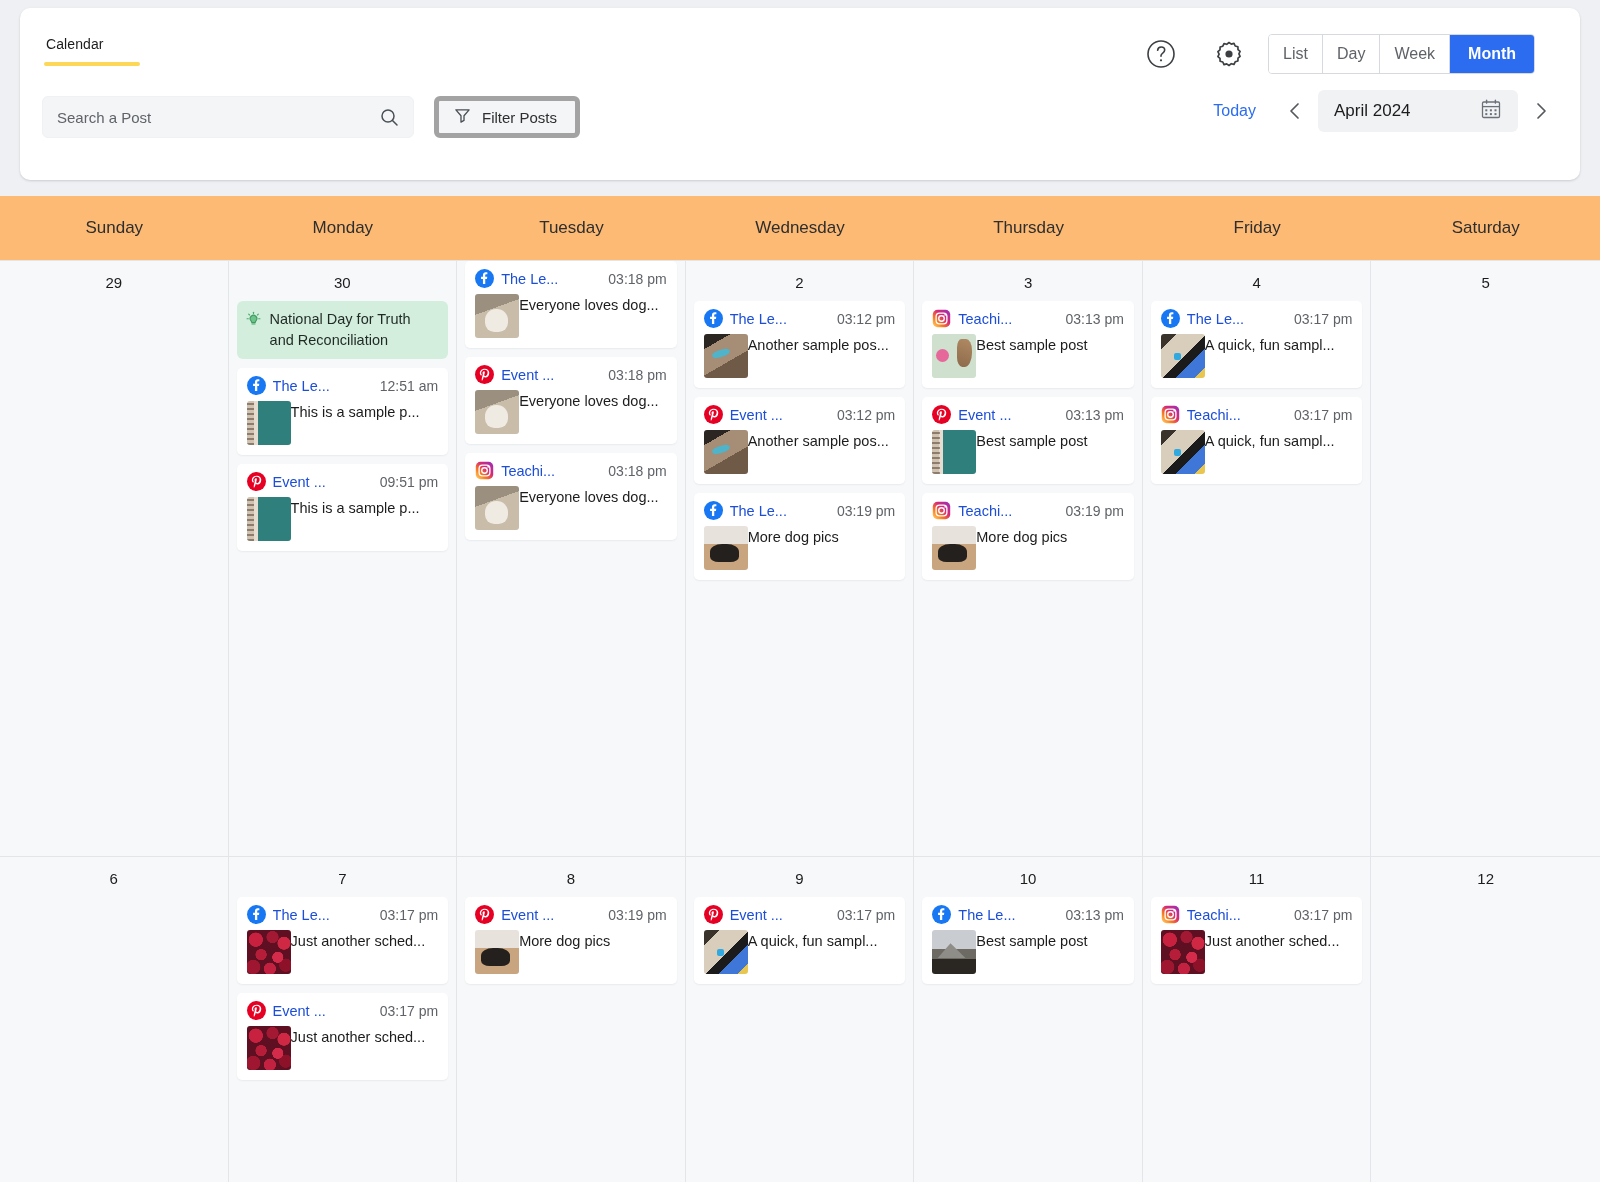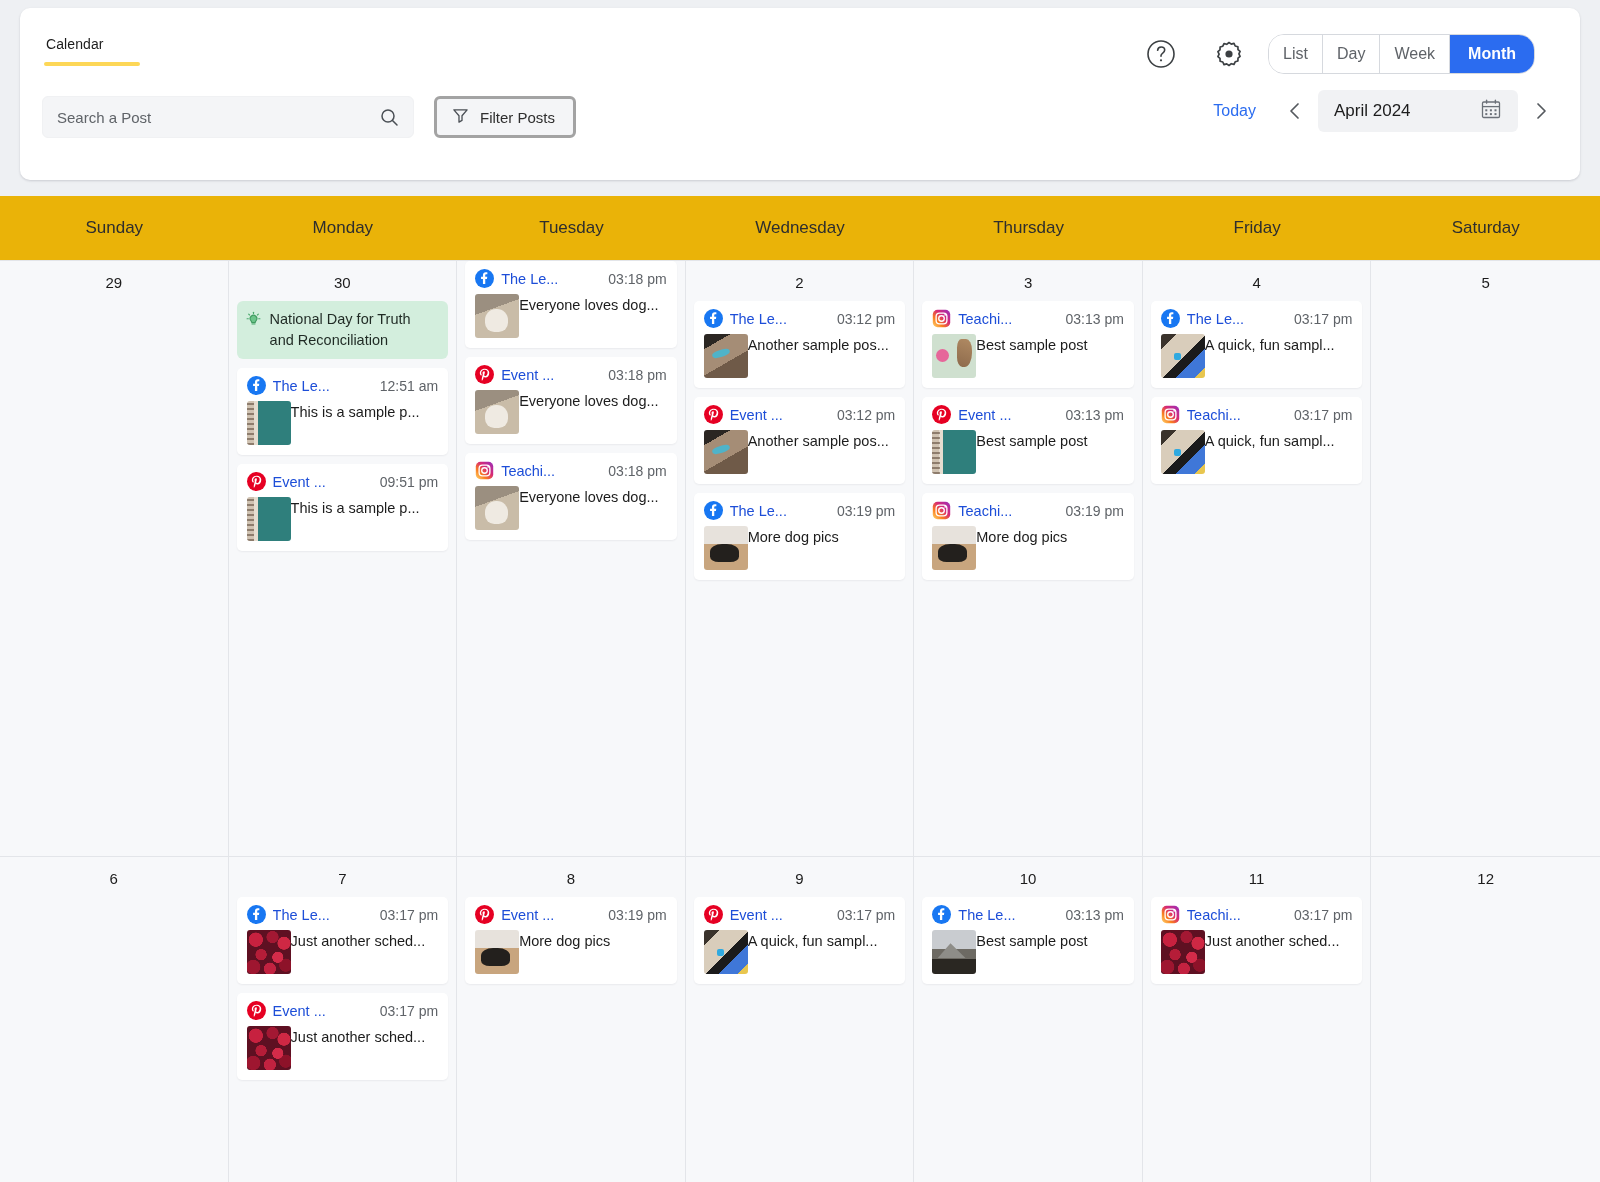--- a/index.html
+++ b/index.html
@@ -28,32 +28,32 @@
   }
   .searchbox input {
     border: 0; outline: none; background: transparent; flex: 1;
     font-size: 15px; color: #2e2e2e; font-family: "Liberation Sans", sans-serif;
   }
   .searchbox input::placeholder { color: #5f6368; }
   .icon-btn-svg { flex: 0 0 auto; display:flex; }
 
   .filterbtn {
     position: absolute; left: 414px; top: 88px; height: 42px;
-    background: #f4f5f7; border-radius: 6px; border: 3px solid #a3a3a3;
+    background: #f4f5f7; border-radius: 6px; border: 5px solid #a3a3a3;
     display: flex; align-items: center; gap: 11px; padding: 0 18px 0 15px;
     cursor: pointer;
   }
   .filterbtn .lbl { font-size: 15px; color: #2e2e2e; }
 
   .helpbtn { position: absolute; left: 1122px; top: 27px; width: 38px; height: 38px; cursor:pointer;}
   .gearbtn { position: absolute; left: 1190px; top: 27px; width: 38px; height: 38px; cursor:pointer;}
 
   .viewtoggle {
     position: absolute; left: 1248px; top: 26px; height: 40px;
-    display: flex; border: 1px solid #d6d9de; border-radius: 16px; overflow: hidden;
+    display: flex; border: 1px solid #d6d9de; border-radius: 4px; overflow: hidden;
   }
   .viewtoggle .seg {
     display: flex; align-items: center; justify-content: center;
     font-size: 16px; color: #5f6368; background: #fff;
     border-right: 1px solid #d6d9de; cursor: pointer; padding: 0 14px; min-width: 54px;
   }
   .viewtoggle .seg:last-child { border-right: 0; }
   .viewtoggle .seg.active { background: #2b6cf0; color: #fff; font-weight: 600; padding: 0 18px; }
 
   .datenav { position: absolute; right: 22px; top: 82px; display:flex; align-items:center; gap: 0; }
@@ -62,21 +62,21 @@
   .monthpill {
     height: 42px; background: #f1f2f4; border-radius: 6px; display:flex; align-items:center;
     justify-content: space-between; gap: 28px; padding: 0 16px; min-width: 200px; cursor: pointer; margin: 0 6px;
   }
   .monthpill .m { font-size: 17px; color: #1c1c1c; }
 
   
   .weekhead {
     position: absolute; left: 0; top: 196px; width: 1600px; height: 64px;
     display: grid; grid-template-columns: repeat(7, 1fr);
-    background: #eab308;
+    background: #fdba74;
   }
   .weekhead .wd {
     display: flex; align-items: center; justify-content: center;
     font-size: 17px; color: #2e2e2e;
   }
 
   
   .grid { position: absolute; left: 0; top: 260px; width: 1600px; height: 922px; background:#f7f8fa; }
   .weekrow { display: grid; grid-template-columns: repeat(7, 1fr); height: 596px; border-top: 1px solid #e3e5e9; }
   .weekrow.r2 { height: 326px; }

